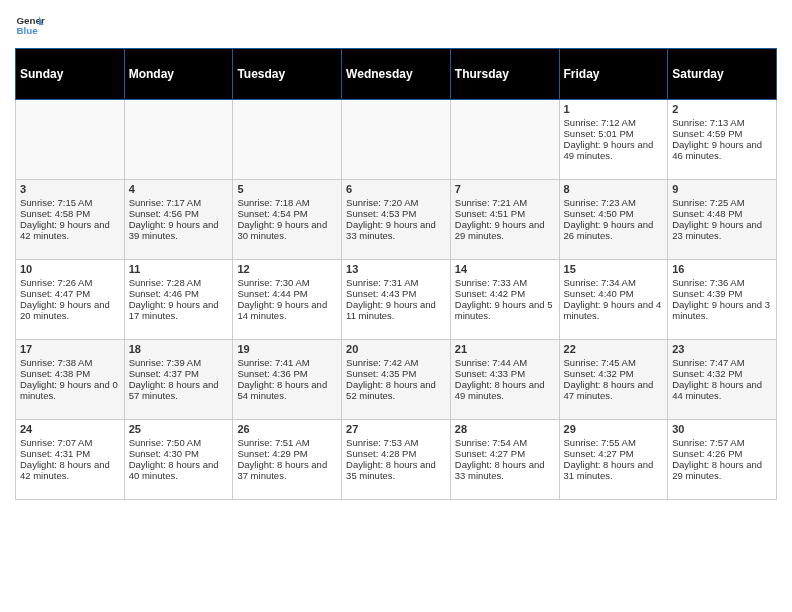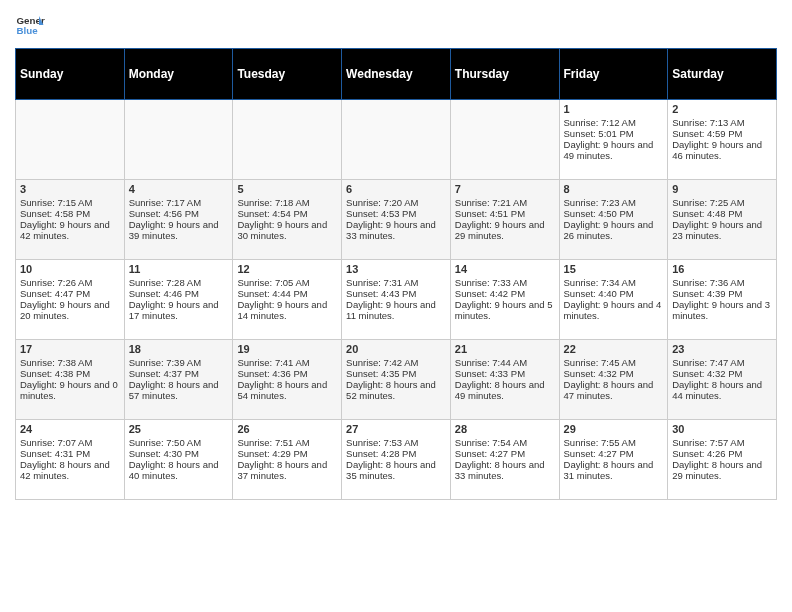--- a/index.html
+++ b/index.html
@@ -179,21 +179,21 @@
             <div>Daylight: 9 hours and 20 minutes.</div>
           </td>
           <td>
             <span class="day-num">11</span>
             <div>Sunrise: 7:28 AM</div>
             <div>Sunset: 4:46 PM</div>
             <div>Daylight: 9 hours and 17 minutes.</div>
           </td>
           <td>
             <span class="day-num">12</span>
-            <div>Sunrise: 7:05 AM</div>
+            <div>Sunrise: 7:30 AM</div>
             <div>Sunset: 4:44 PM</div>
             <div>Daylight: 9 hours and 14 minutes.</div>
           </td>
           <td>
             <span class="day-num">13</span>
             <div>Sunrise: 7:31 AM</div>
             <div>Sunset: 4:43 PM</div>
             <div>Daylight: 9 hours and 11 minutes.</div>
           </td>
           <td>

